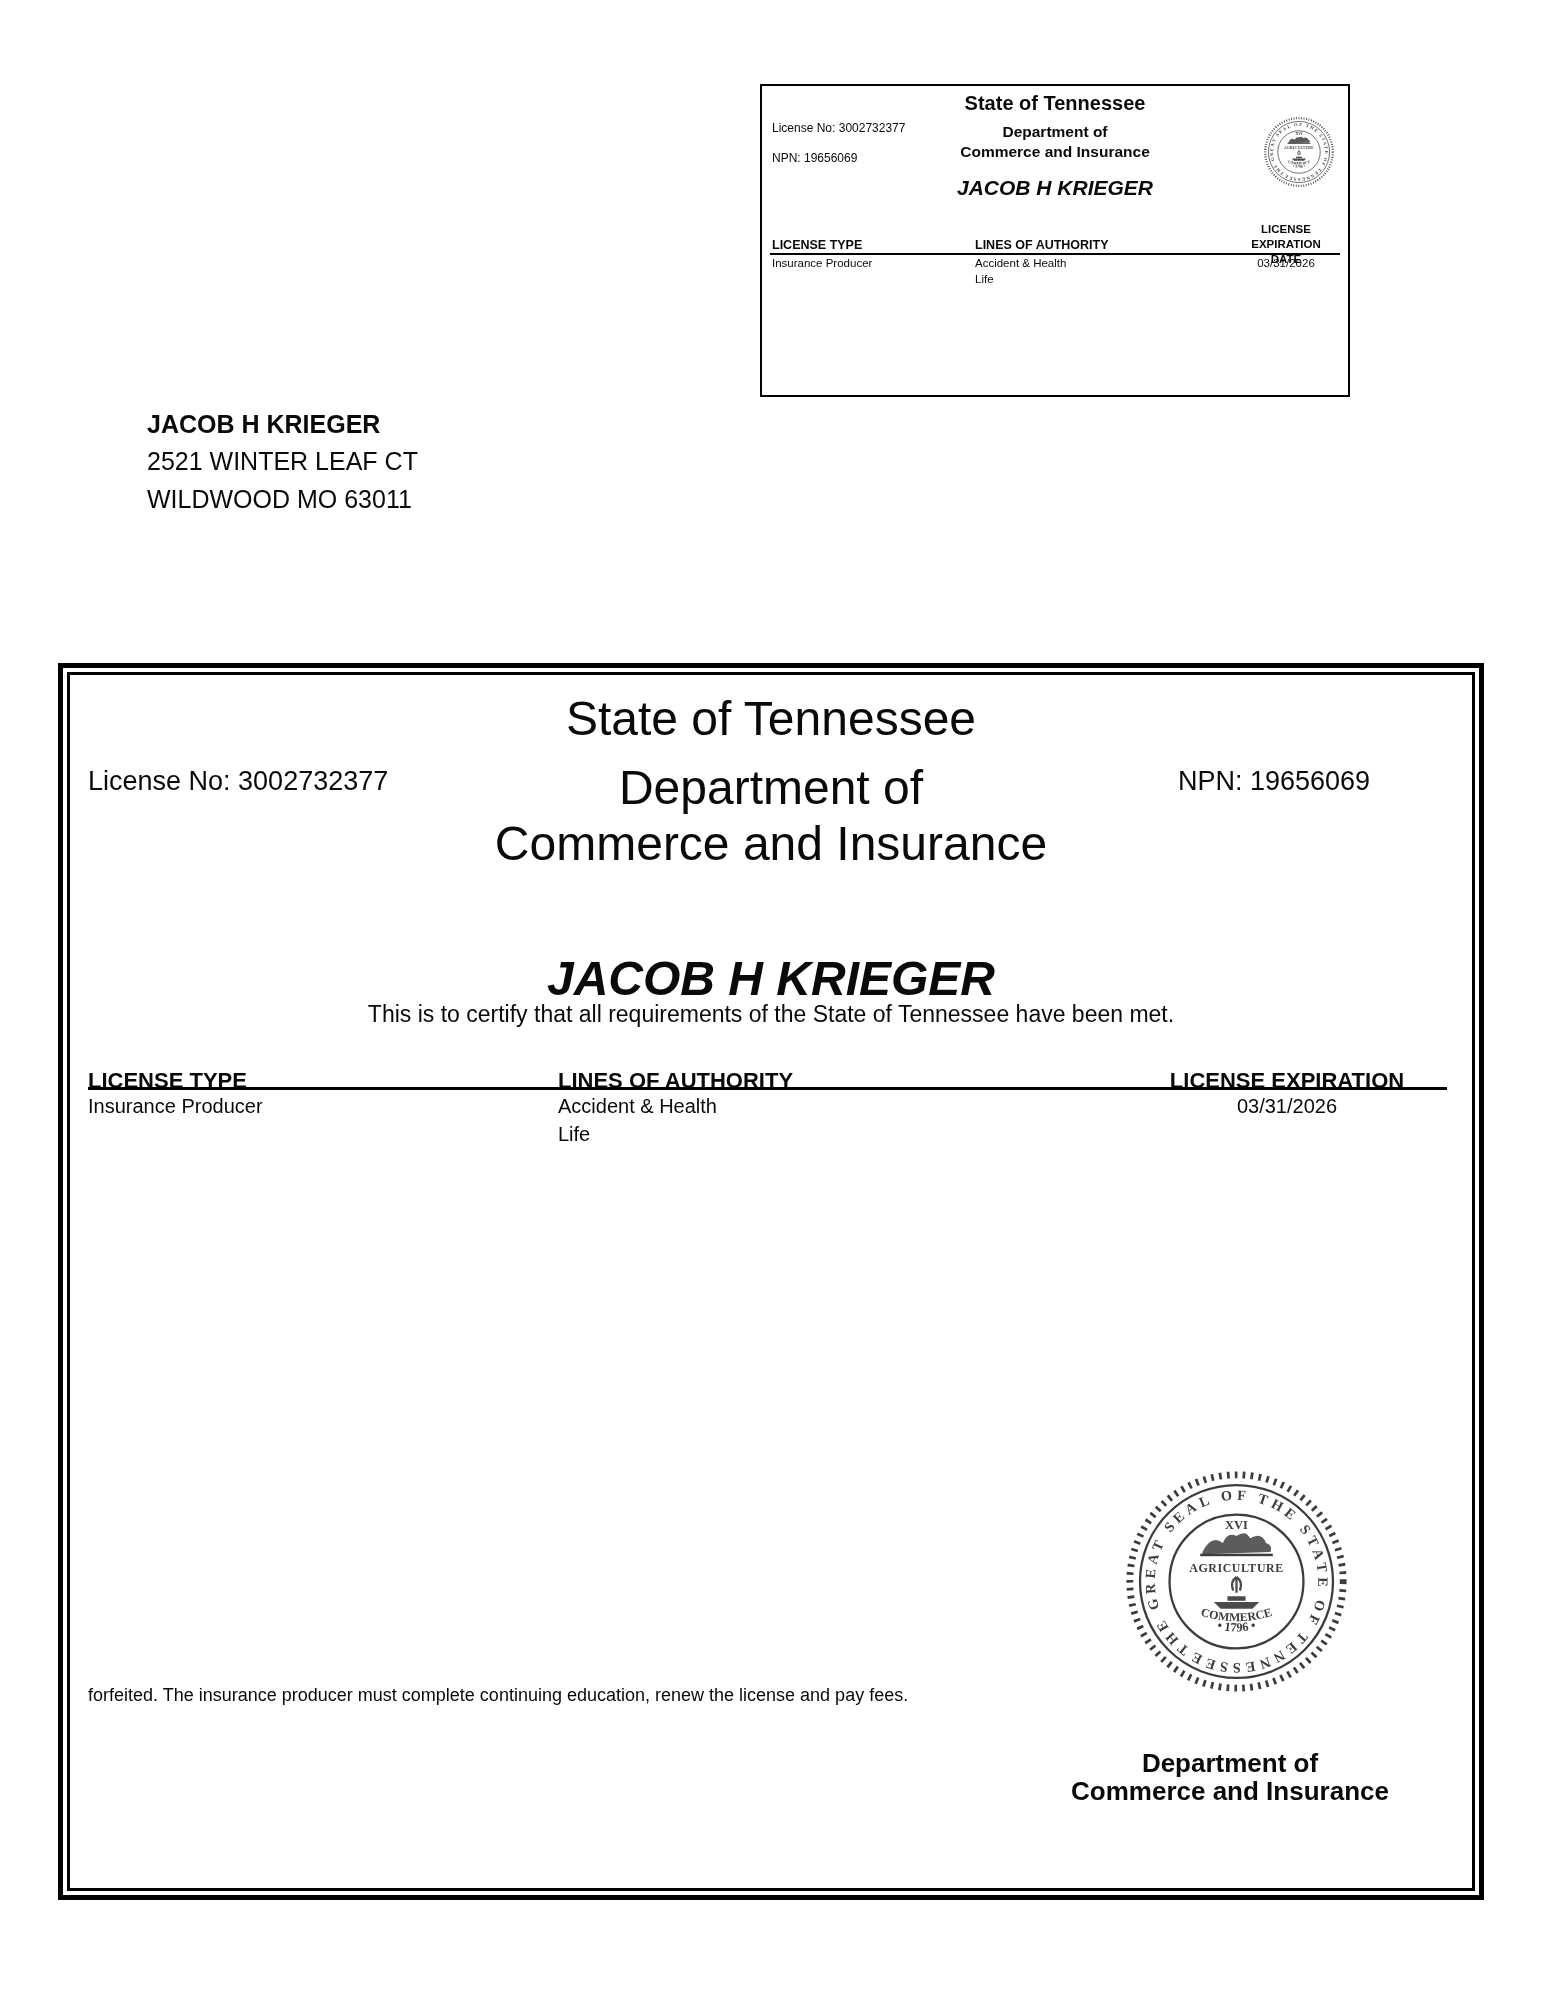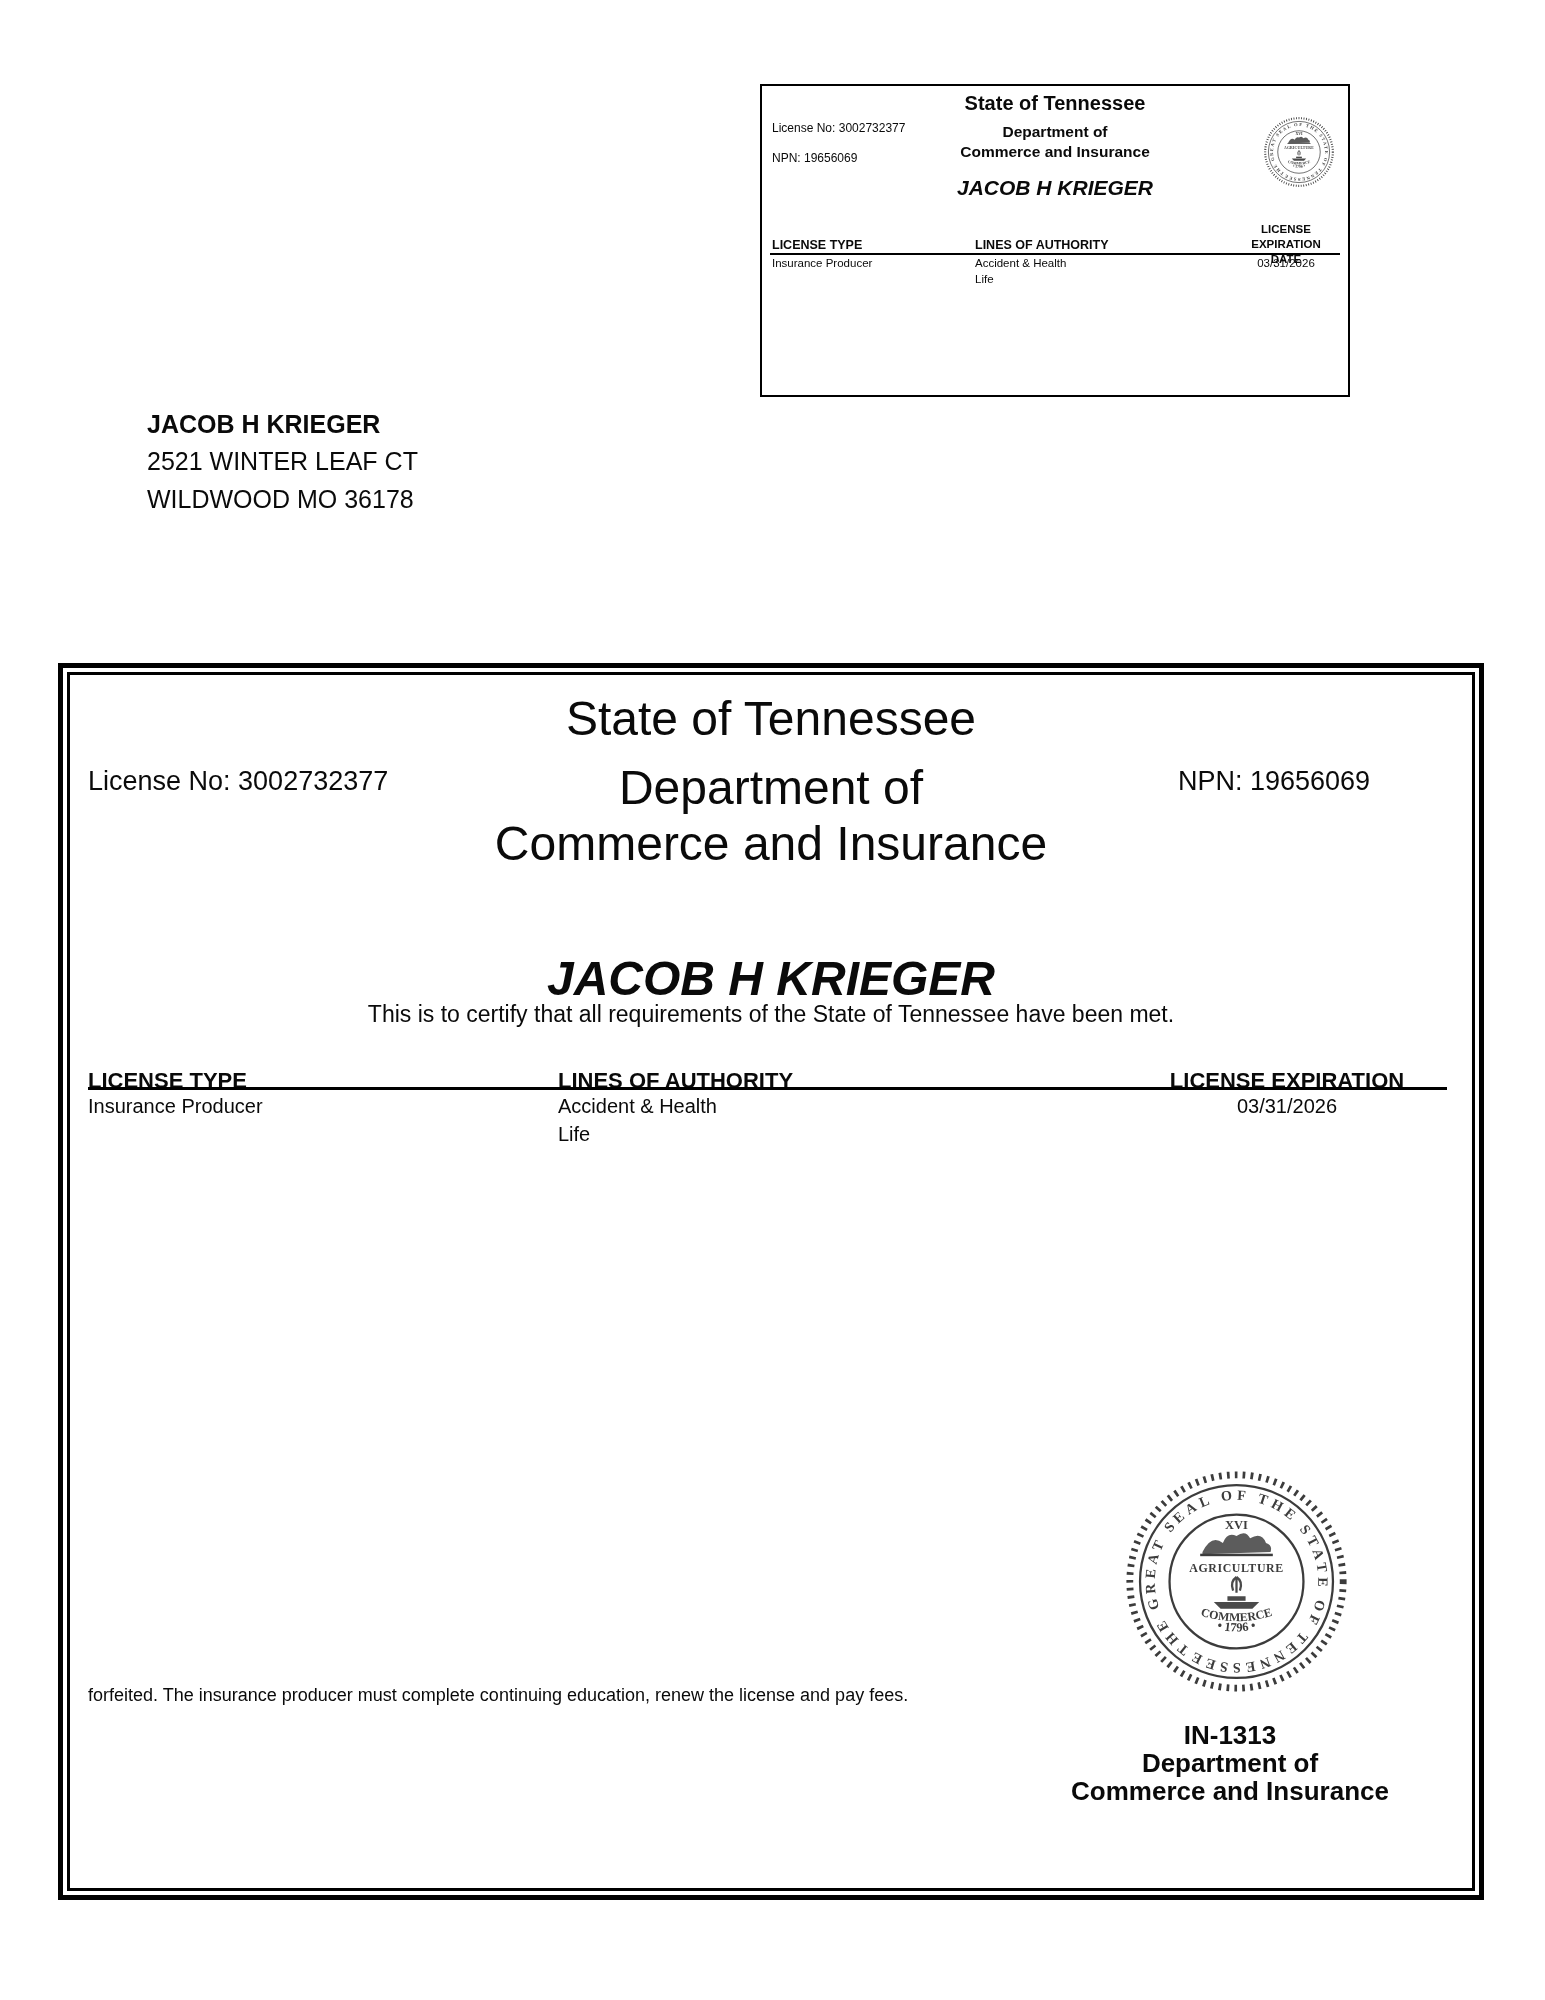--- a/index.html
+++ b/index.html
@@ -114,21 +114,21 @@
     <div class="abs th c2">LINES OF AUTHORITY</div>
     <div class="abs td c1" style="top:173px">Insurance Producer</div>
     <div class="abs td c2" style="top:173px">Accident &amp; Health</div>
     <div class="abs td c2" style="top:189px">Life</div>
     <div class="c3 td" style="top:173px">03/31/2026</div>
   </div>
 
   <div class="address">
     <div class="l l1">JACOB H KRIEGER</div>
     <div class="l l2">2521 WINTER LEAF CT</div>
-    <div class="l l3">WILDWOOD MO 36178</div>
+    <div class="l l3">WILDWOOD MO 63011</div>
   </div>
 
   <div class="certificate">
     <div class="b-outer"></div>
     <div class="b-inner"></div>
 
     <div class="ctr cert-h1">State of Tennessee</div>
     <div class="abs cert-licno">License No: 3002732377</div>
     <div class="abs cert-npn">NPN: 19656069</div>
     <div class="ctr cert-h2">Department of</div>
@@ -145,18 +145,17 @@
     <div class="abs cert-td cc2">Accident &amp; Health</div>
     <div class="abs cert-td2 cc2">Life</div>
     <div class="cc3 cert-td">03/31/2026</div>
 
     <div class="abs notice2">forfeited. The insurance producer must complete continuing education, renew the license and pay fees.</div>
 
     <svg class="seal-lg" viewBox="0 0 200 200">
         <use href="#tn-seal"></use>
       </svg>
 
-    <div class="cert-foot f1">IN-1313</div>
     <div class="cert-foot f2">Department of</div>
     <div class="cert-foot f3">Commerce and Insurance</div>
   </div>
 
 </div>
 
 </body></html>

